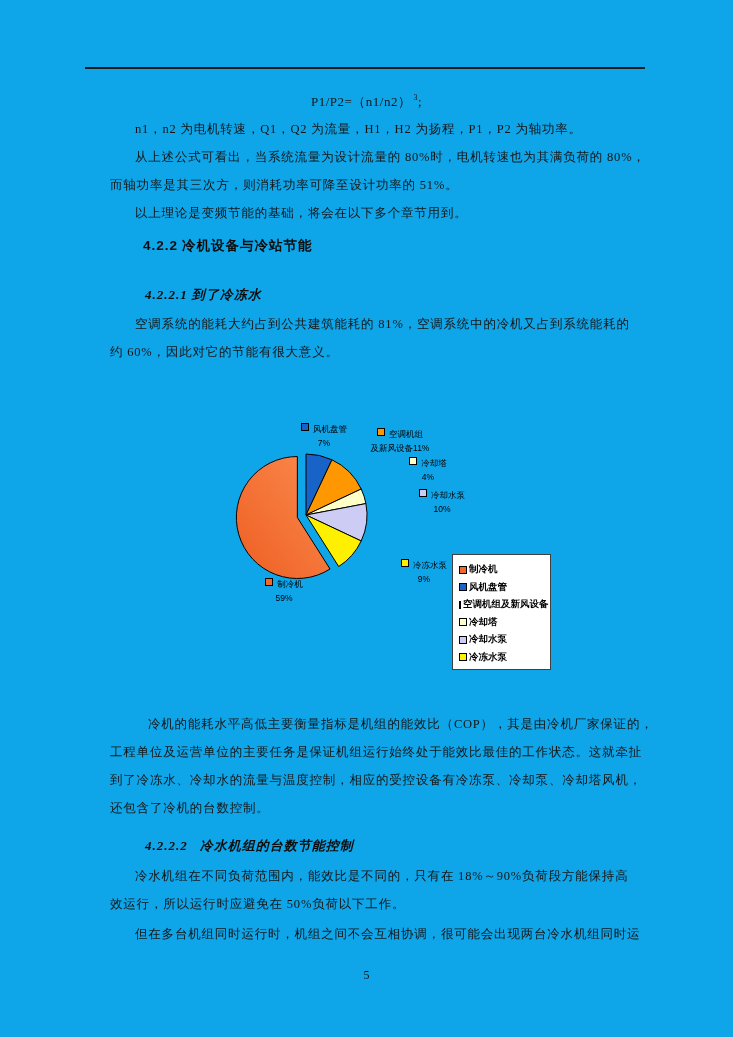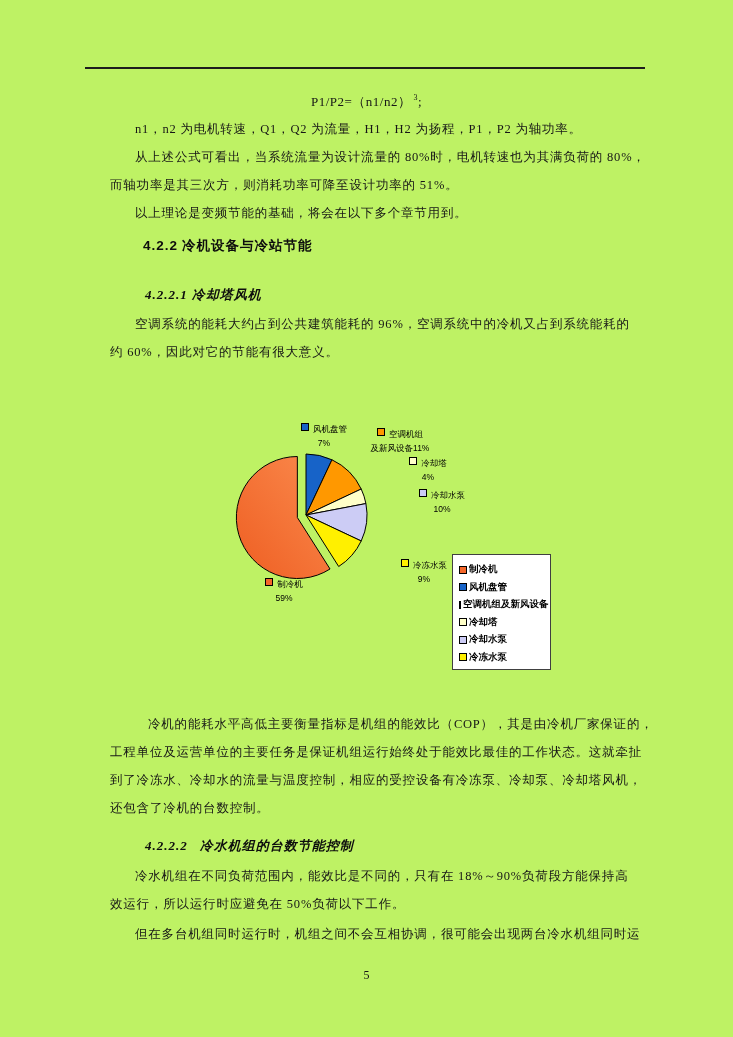--- a/index.html
+++ b/index.html
@@ -1,16 +1,16 @@
 <!DOCTYPE html>
 <html><head>
 <meta charset="utf-8">
 <style>
   html,body{margin:0;padding:0;background:#ffffff;}
-  #page{position:relative;width:733px;height:1037px;background:#bef264;overflow:hidden;
+  #page{position:relative;width:733px;height:1037px;background:#0ea5e9;overflow:hidden;
         font-family:"Liberation Serif",serif;color:#141414;}
   .rule{position:absolute;left:85px;top:67px;width:560px;height:2px;background:#1d1d1d;}
   .line{position:absolute;font-size:12.5px;letter-spacing:0.8px;white-space:nowrap;color:#161616;text-align:right;}
   .formula{position:absolute;left:0;top:93px;width:733px;text-align:center;font-size:13px;
            letter-spacing:0.5px;color:#161616;}
   .formula sup{font-size:8px;vertical-align:6px;margin-left:2px;}
   .h-bold{position:absolute;font-family:"Liberation Sans",sans-serif;font-weight:bold;
           font-size:13.5px;letter-spacing:1px;white-space:nowrap;color:#0d0d0d;}
   .h-italic{position:absolute;font-family:"Liberation Serif",serif;font-style:italic;
             font-weight:bold;font-size:13px;letter-spacing:1px;white-space:nowrap;color:#0d0d0d;}
@@ -46,24 +46,24 @@
   <div class="line" style="left:135px;top:149px;">从上述公式可看出，当系统流量为设计流量的 80%时，电机转速也为其满负荷的 80%，</div>
   <div class="line" style="left:110px;top:177px;">而轴功率是其三次方，则消耗功率可降至设计功率的 51%。</div>
 
   <div class="line" style="left:135px;top:205px;">以上理论是变频节能的基础，将会在以下多个章节用到。</div>
 
   <div class="h-bold" style="left:143px;top:237px;">
     <span class="num">4.2.2</span><span>冷机设备与冷站节能</span>
   </div>
 
   <div class="h-italic" style="left:145px;top:286px;">
-    <span class="num">4.2.2.1</span><span>冷却塔风机</span>
+    <span class="num">4.2.2.1</span><span>到了冷冻水</span>
   </div>
 
-  <div class="line" style="left:135px;top:316px;">空调系统的能耗大约占到公共建筑能耗的 96%，空调系统中的冷机又占到系统能耗的</div>
+  <div class="line" style="left:135px;top:316px;">空调系统的能耗大约占到公共建筑能耗的 81%，空调系统中的冷机又占到系统能耗的</div>
   <div class="line" style="left:110px;top:344px;">约 60%，因此对它的节能有很大意义。</div>
 
   <svg id="pie-svg" width="180" height="180" viewBox="0 0 180 180">
     <defs>
       <linearGradient id="gbig" x1="1" y1="0" x2="0" y2="1">
         <stop offset="0" stop-color="#FB8B4E"></stop>
         <stop offset="1" stop-color="#EE5E22"></stop>
       </linearGradient>
     </defs>
   <path d="M 78 107 L 78 46 A 61 61 0 0 1 103.97253678546943 51.805549799572816 Z" fill="#1763C8" stroke="#000" stroke-width="1"></path>

